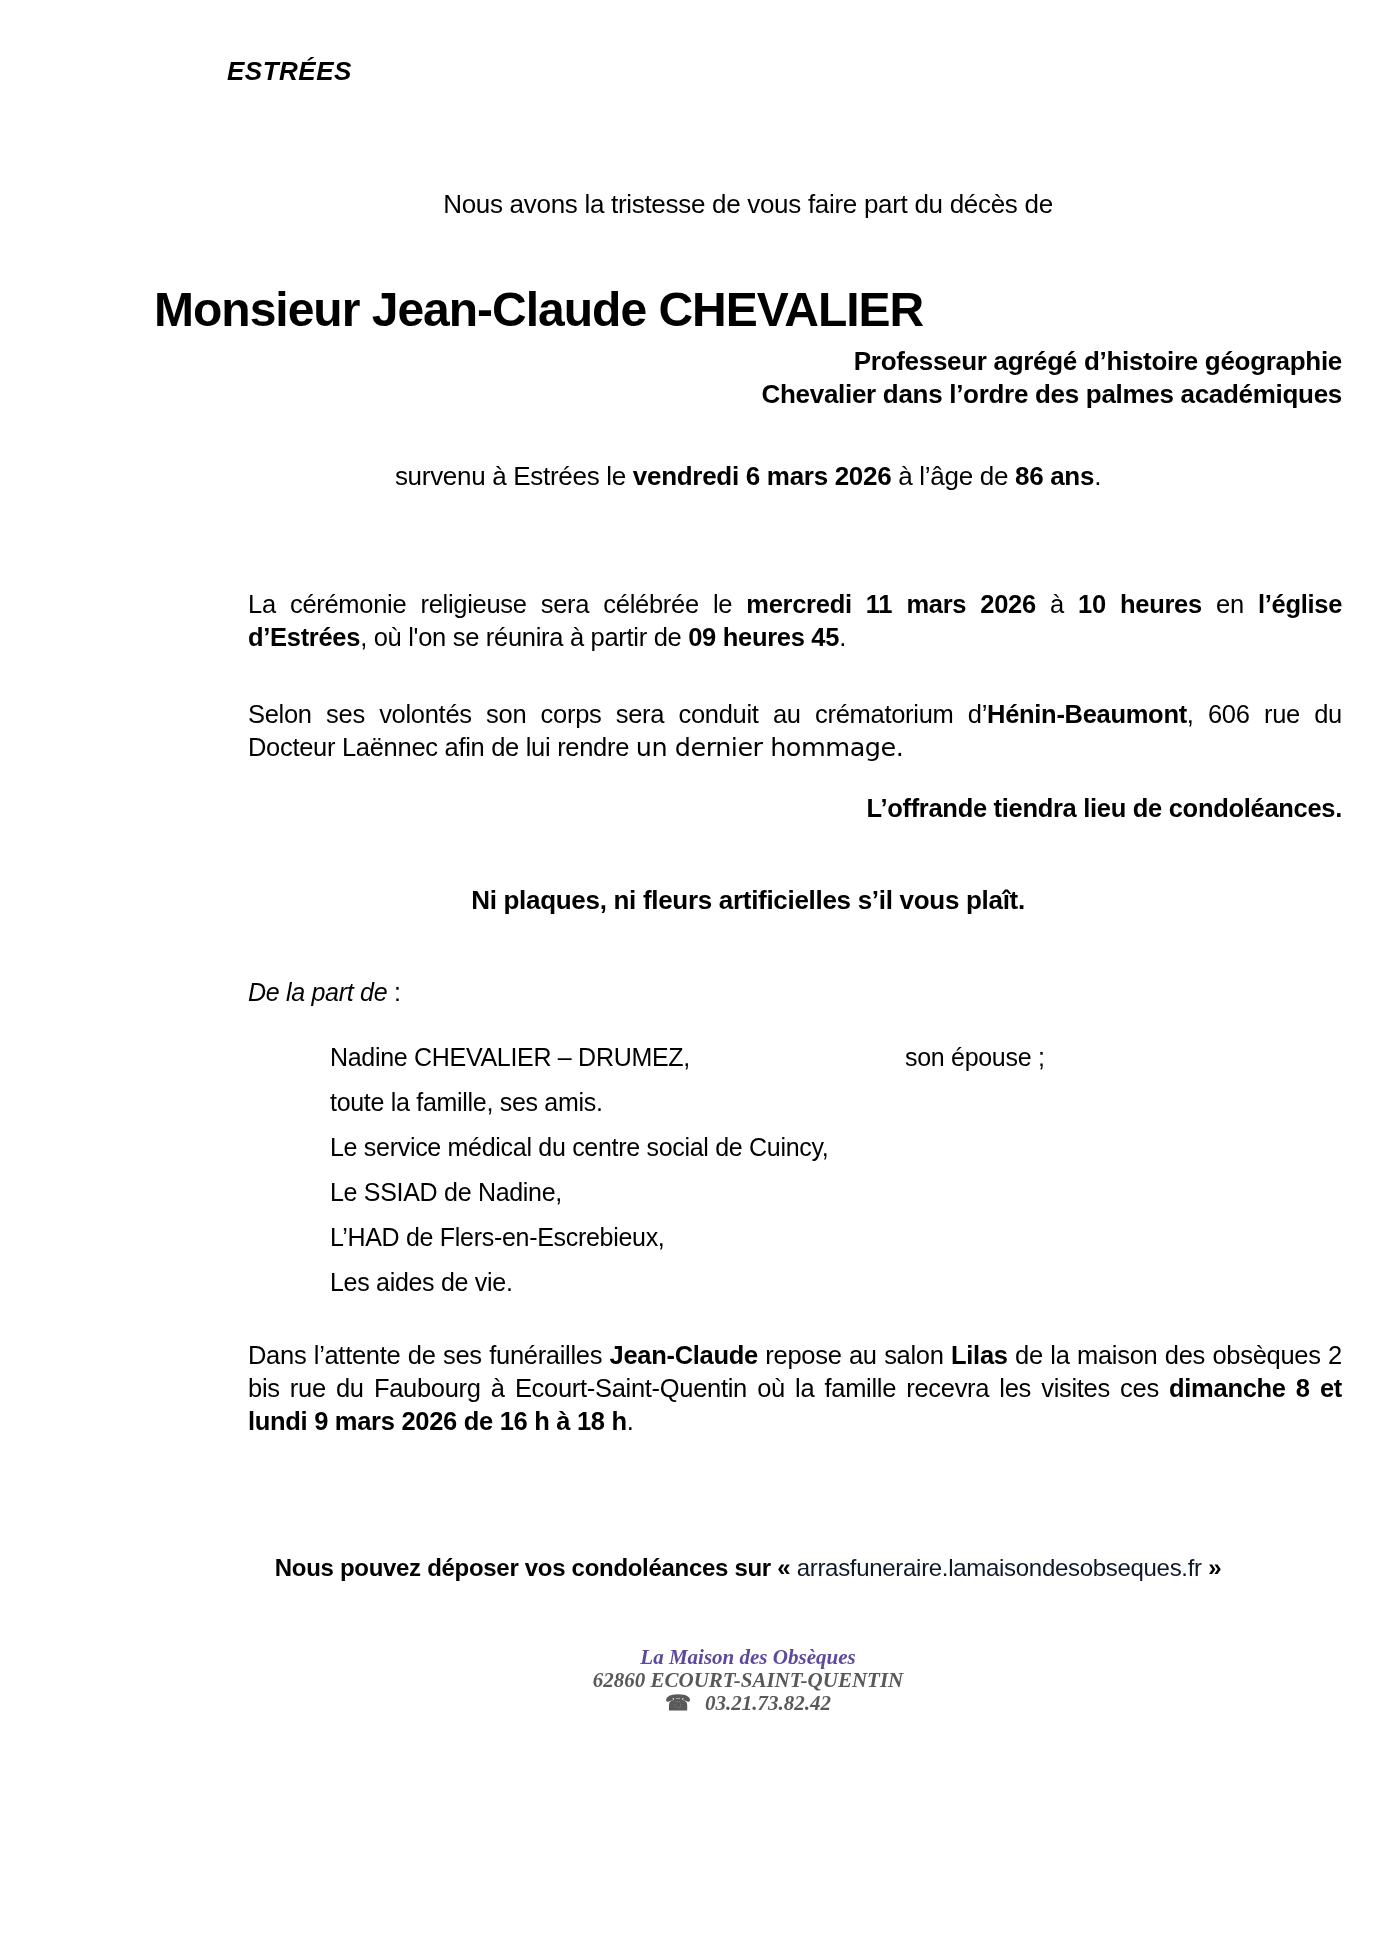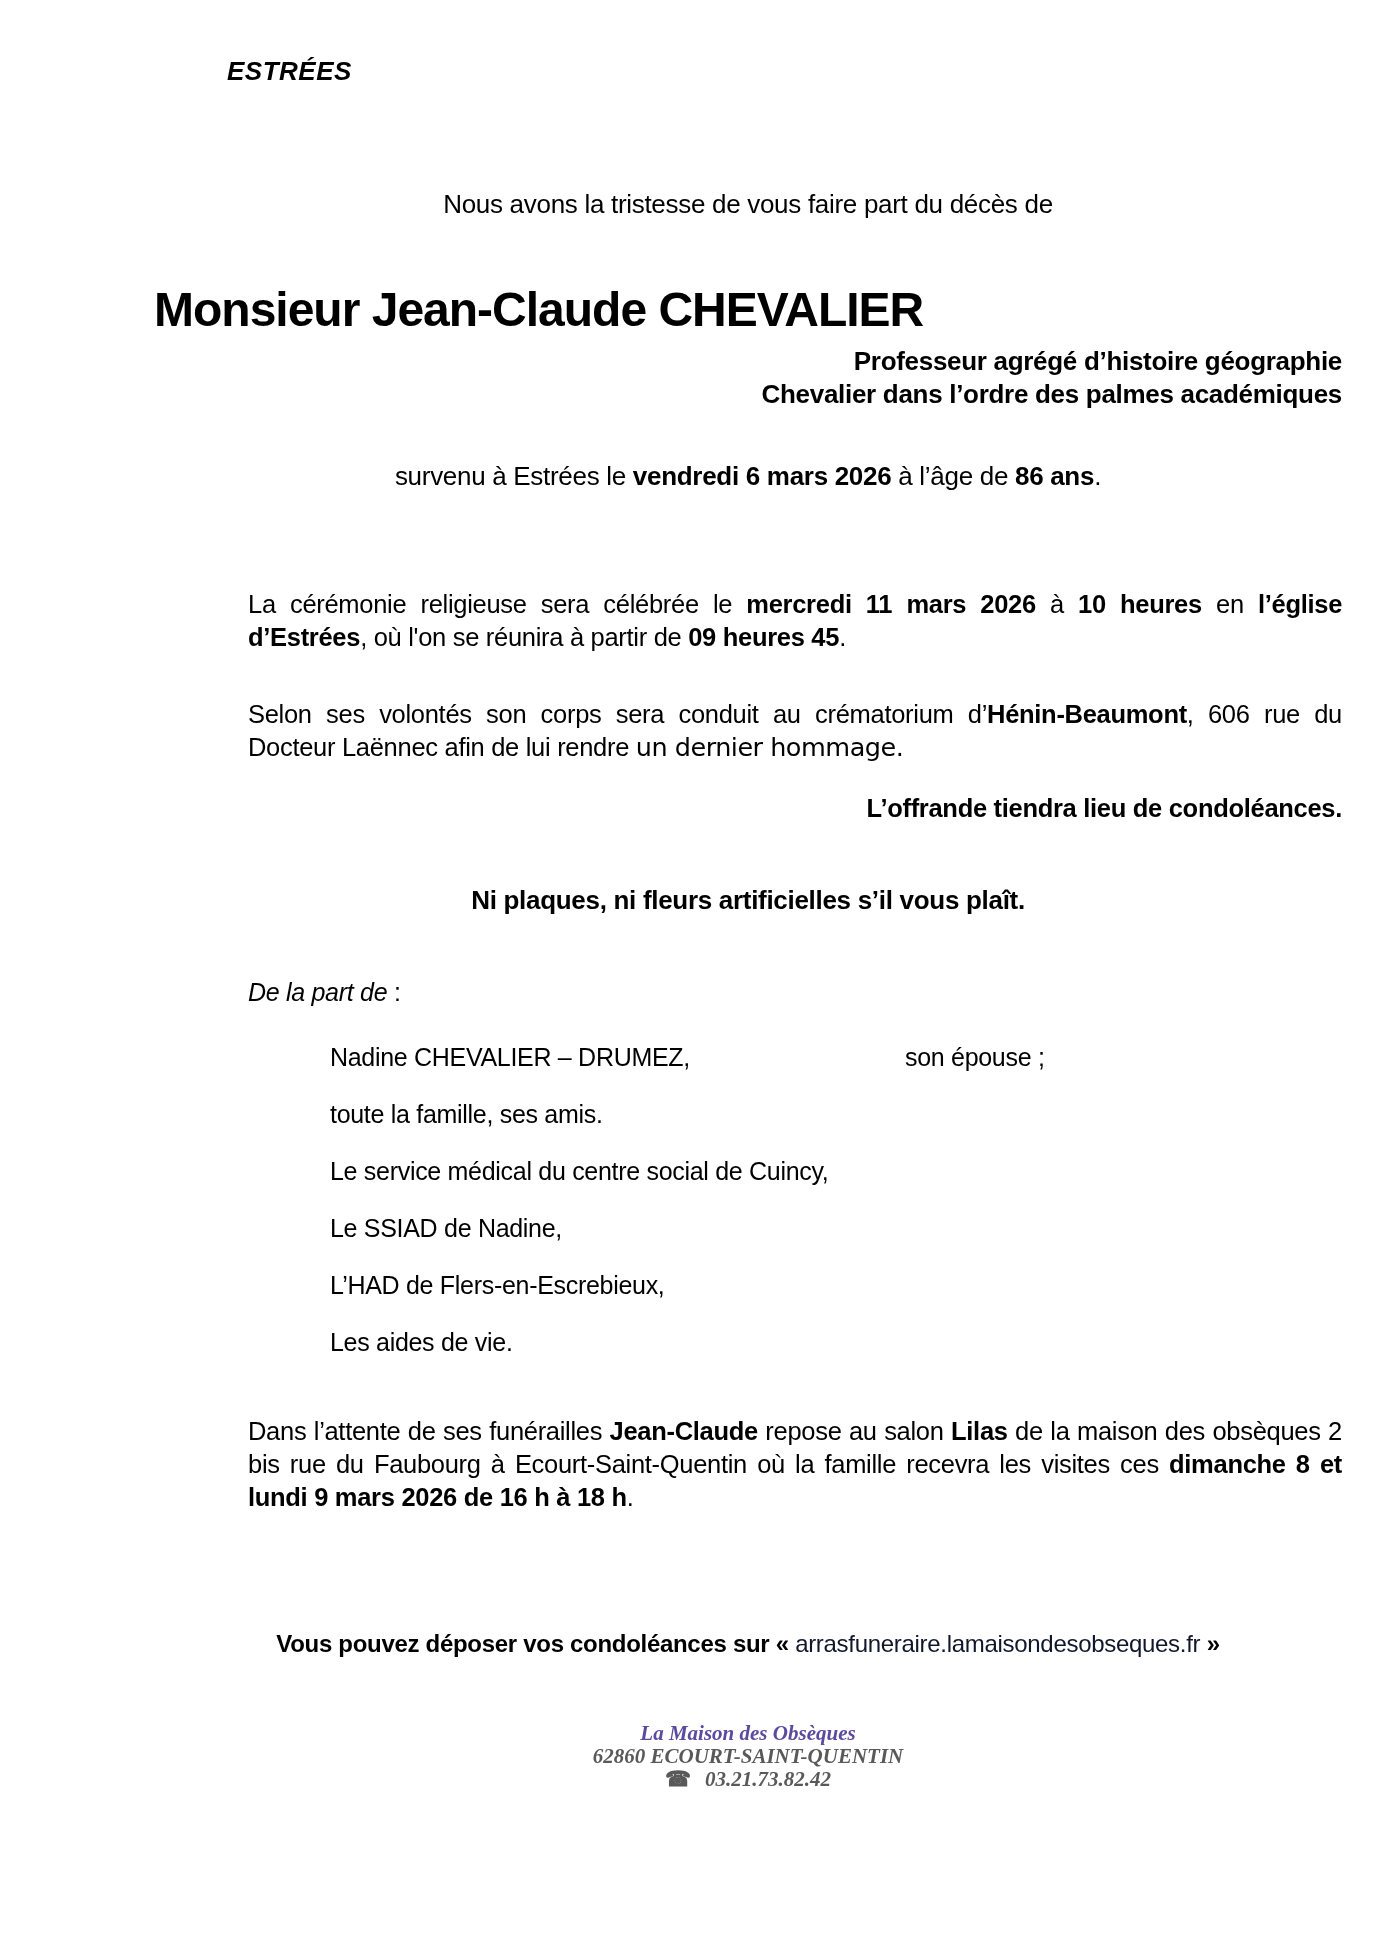--- a/index.html
+++ b/index.html
@@ -66,27 +66,27 @@
   }
 
   .from-line{
     margin-top:62px;margin-left:94px;
     font-size:25px;font-style:italic;letter-spacing:-0.3px;
   }
   .from-line .colon{font-style:normal;}
 
   .family{margin-top:34px;}
   .family-row{
-    margin-left:176px;margin-top:24px;
+    margin-left:176px;margin-top:12px;
     font-size:25px;line-height:33px;letter-spacing:-0.3px;
   }
   .family-row:first-child{margin-top:0;}
   .family-row .fam-name{display:inline-block;min-width:575px;}
 
-  .para.repose{margin-top:56px;}
+  .para.repose{margin-top:40px;}
 
   .condolences{
     margin-top:116px;text-align:center;
     font-size:24px;font-weight:bold;letter-spacing:-0.3px;
   }
   .condolences a{
     color:#0f172a;text-decoration:none;font-weight:normal;
   }
 
   .footer{
@@ -129,21 +129,21 @@
     <div class="family-row"><span class="fam-name">Nadine CHEVALIER – DRUMEZ,</span><span>son épouse ;</span></div>
     <div class="family-row"><span class="fam-name">toute la famille, ses amis.</span></div>
     <div class="family-row"><span class="fam-name">Le service médical du centre social de Cuincy,</span></div>
     <div class="family-row"><span class="fam-name">Le SSIAD de Nadine,</span></div>
     <div class="family-row"><span class="fam-name">L’HAD de Flers-en-Escrebieux,</span></div>
     <div class="family-row"><span class="fam-name">Les aides de vie.</span></div>
   </div>
 
   <div class="para repose"><span>Dans l’attente de ses funérailles </span><b>Jean-Claude</b><span> repose au salon </span><b>Lilas</b><span> de la maison des obsèques 2 bis rue du Faubourg à Ecourt-Saint-Quentin où la famille recevra les visites ces </span><b>dimanche 8 et lundi 9 mars 2026 de 16 h à 18 h</b><span>.</span></div>
 
-  <div class="condolences"><span>Vous pouvez déposer vos condoléances sur « </span><a href="#">arrasfuneraire.lamaisondesobseques.fr</a><span> »</span></div>
+  <div class="condolences"><span>Nous pouvez déposer vos condoléances sur « </span><a href="#">arrasfuneraire.lamaisondesobseques.fr</a><span> »</span></div>
 
   <div class="footer">
     <div class="company">La Maison des Obsèques</div>
     <div class="gray">62860 ECOURT-SAINT-QUENTIN</div>
     <div class="gray"><span class="phone-icon">☎</span><span>03.21.73.82.42</span></div>
   </div>
 
 </div>
 
 </body></html>

